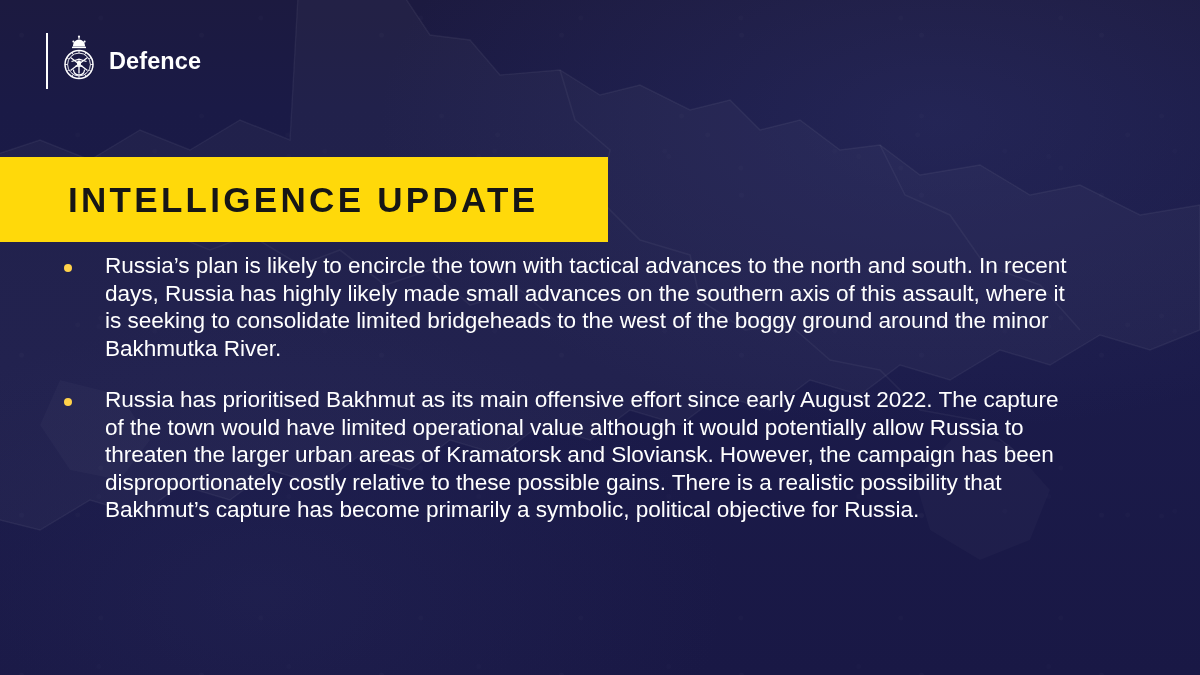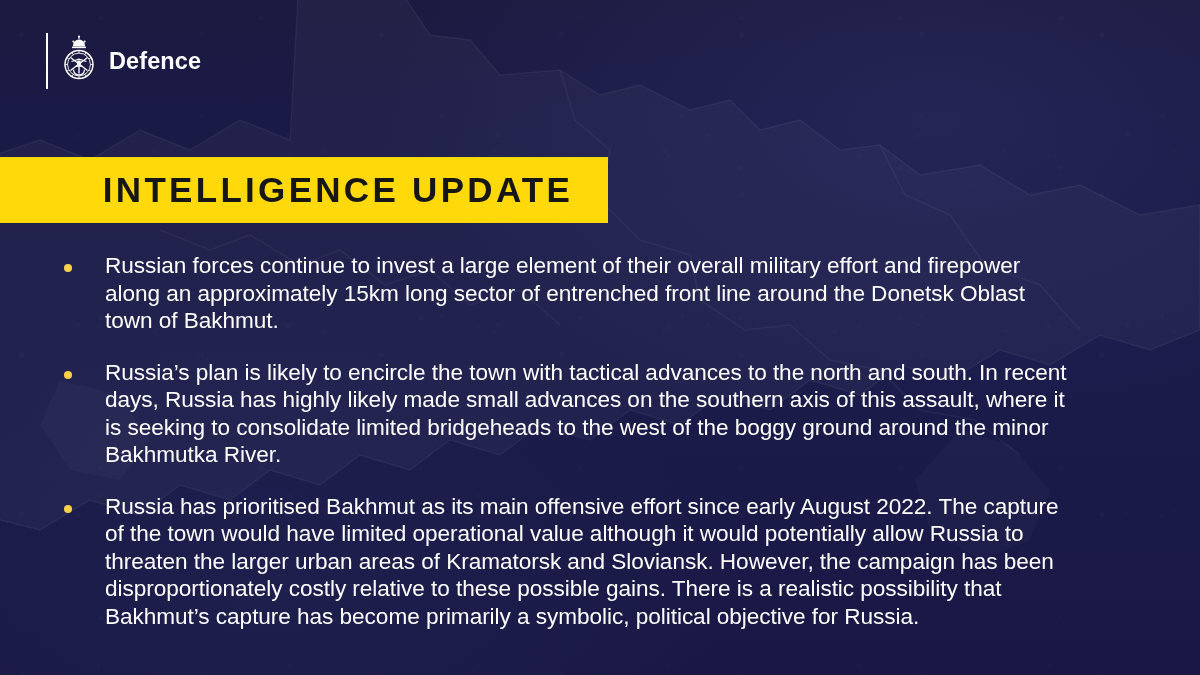--- a/index.html
+++ b/index.html
@@ -89,25 +89,24 @@
     font-size:19.5px;
     font-style:italic;
     font-weight:400;
     letter-spacing:2.2px;
     white-space:nowrap;
   }
 
   
   #banner {
     position:absolute; left:0; top:157px;
-    width:608px; height:66px;
+    width:608px; height:85px;
     background:#ffd90a;
     display:flex; align-items:center;
     z-index:5;
-    justify-content:center;
   }
   #banner-text {
     margin-left:68px;
     color:#161616;
     font-size:35px;
     font-weight:700;
     letter-spacing:3.3px;
     white-space:nowrap;
   }
 
@@ -225,24 +224,20 @@
     </div>
   </div>
 
 
   <div id="banner">
     <div id="banner-text">INTELLIGENCE UPDATE</div>
   </div>
 
   <div id="bullets">
 
-    <div class="bullet-row">
-      <div class="bullet-dot"></div>
-      <div class="bullet-text">Russian forces continue to invest a large element of their overall military effort and firepower along an approximately 15km long sector of entrenched front line around the Donetsk Oblast town of Bakhmut.</div>
-    </div>
 
     <div class="bullet-row">
       <div class="bullet-dot"></div>
       <div class="bullet-text">Russia’s plan is likely to encircle the town with tactical advances to the north and south. In recent days, Russia has highly likely made small advances on the southern axis of this assault, where it is seeking to consolidate limited bridgeheads to the west of the boggy ground around the minor Bakhmutka River.</div>
     </div>
 
     <div class="bullet-row">
       <div class="bullet-dot"></div>
       <div class="bullet-text">Russia has prioritised Bakhmut as its main offensive effort since early August 2022. The capture of the town would have limited operational value although it would potentially allow Russia to threaten the larger urban areas of Kramatorsk and Sloviansk. However, the campaign has been disproportionately costly relative to these possible gains. There is a realistic possibility that Bakhmut’s capture has become primarily a symbolic, political objective for Russia.</div>
     </div>

